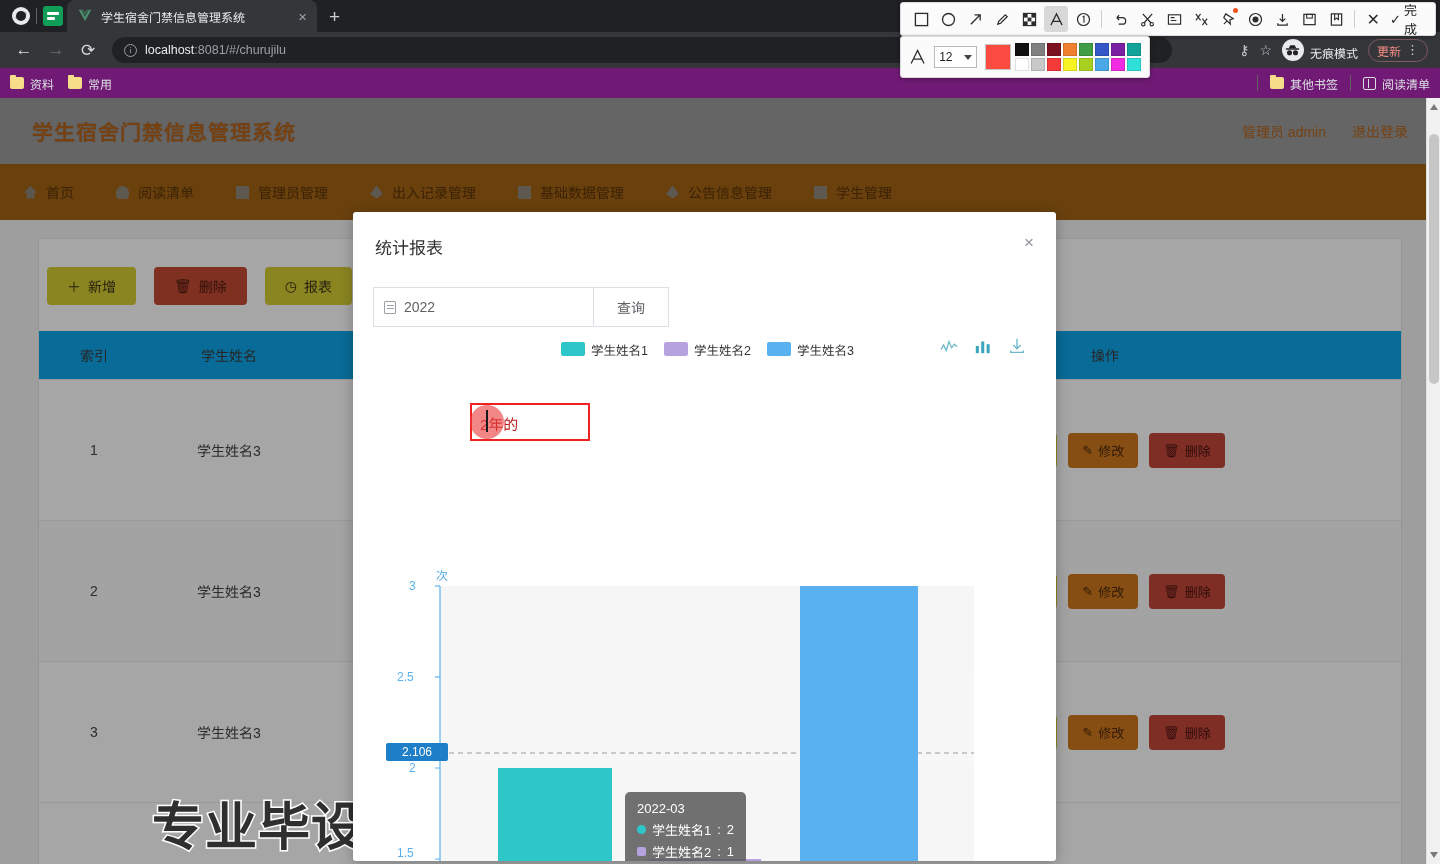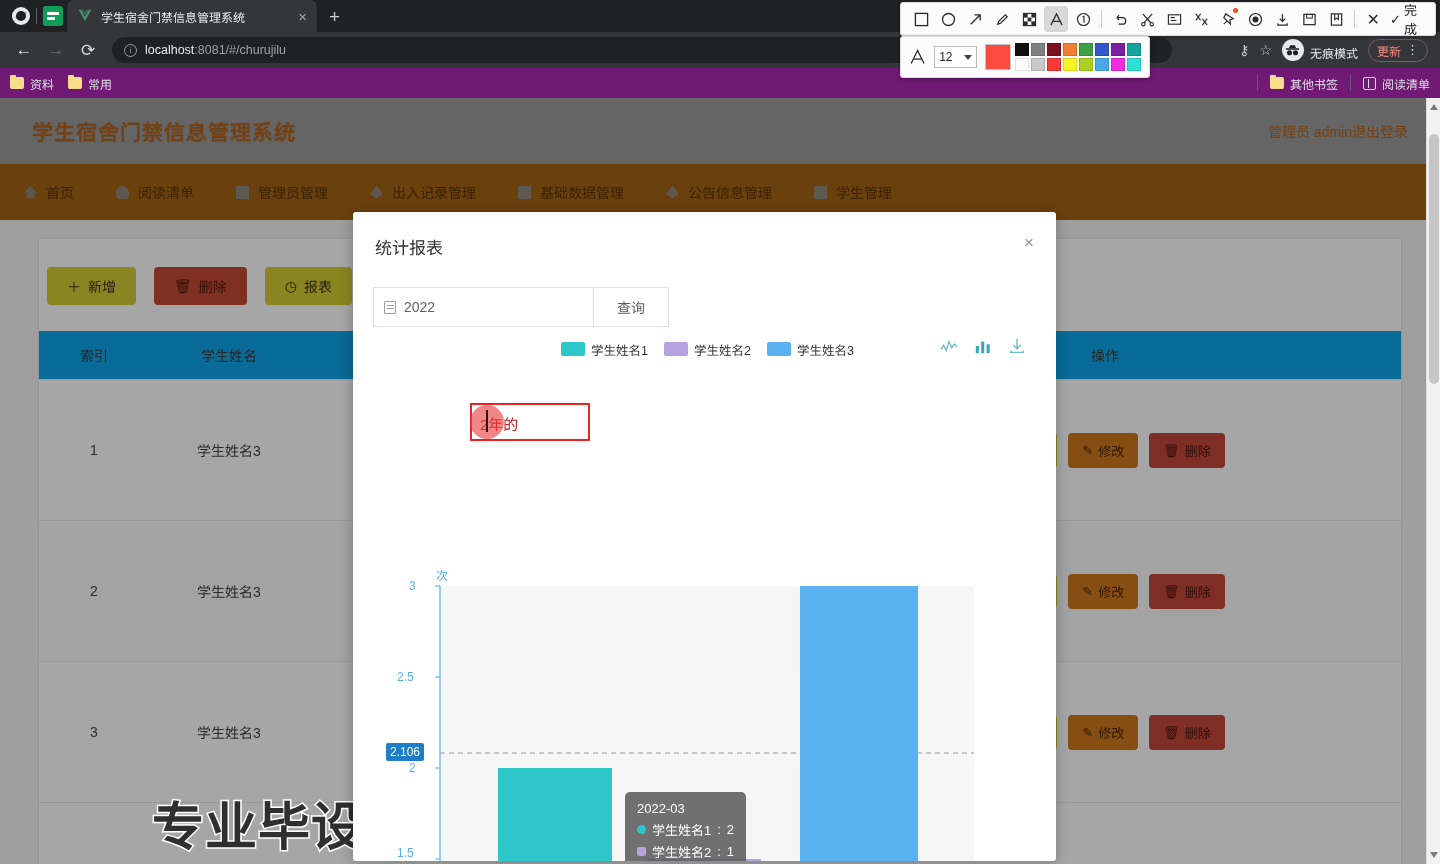--- a/index.html
+++ b/index.html
@@ -156,21 +156,21 @@
     background: #ffffff; overflow: hidden;
   }
   .app-header {
     height: 66px; background: #9c9c9c; display: flex; align-items: center;
     padding: 0 32px; justify-content: space-between;
   }
   .app-title {
     font-size: 21px; font-weight: bold; color: #b5651d; letter-spacing: 1px;
     text-shadow: 0 0 2px rgba(0,0,0,.12);
   }
-  .header-right { display: flex; align-items: center; }
+  .header-right { display: flex; align-items: center; gap: 26px; }
   .header-user, .header-logout { font-size: 14px; color: #b5651d; }
 
   .app-nav {
     height: 56px; background: #a36414; display: flex; align-items: center;
     padding: 0 24px; gap: 42px;
   }
   .nav-item { display: flex; align-items: center; gap: 9px; color: #5b3408; font-size: 14px; }
   .nav-ico { width: 13px; height: 13px; background: #8d8d8d; flex: none; opacity: .85; }
   .nav-ico.home { clip-path: polygon(50% 0, 100% 55%, 80% 55%, 80% 100%, 20% 100%, 20% 55%, 0 55%); background: #8a8a8a; }
   .nav-ico.user { border-radius: 50% 50% 30% 30%; }
@@ -271,21 +271,21 @@
   }
   .ct-ico { width: 18px; height: 18px; color: #6bb9c9; }
 
   
   .chart {
     position: absolute; left: 0; top: 366px; width: 715px; height: 283px;
   }
   .yaxis-unit { position: absolute; left: 83px; top: -12px; font-size: 12px; color: #4fa8e0; }
   .marker-tag {
     position: absolute; left: 33px; top: 165px; background: #1e7ec8; color: #fff;
-    font-size: 12px; padding: 2px 4px; border-radius: 2px; z-index: 5;
+    font-size: 12px; padding: 2px 16px; border-radius: 2px; z-index: 5;
   }
 
   
   .annot-box {
     position: absolute; left: 470px; top: 403px; width: 120px; height: 38px;
     border: 2px solid #ee2222; z-index: 55; background: transparent;
   }
   .annot-text {
     position: absolute; left: 8px; top: 8px; font-size: 15px; color: #b91c1c;
     white-space: nowrap;

